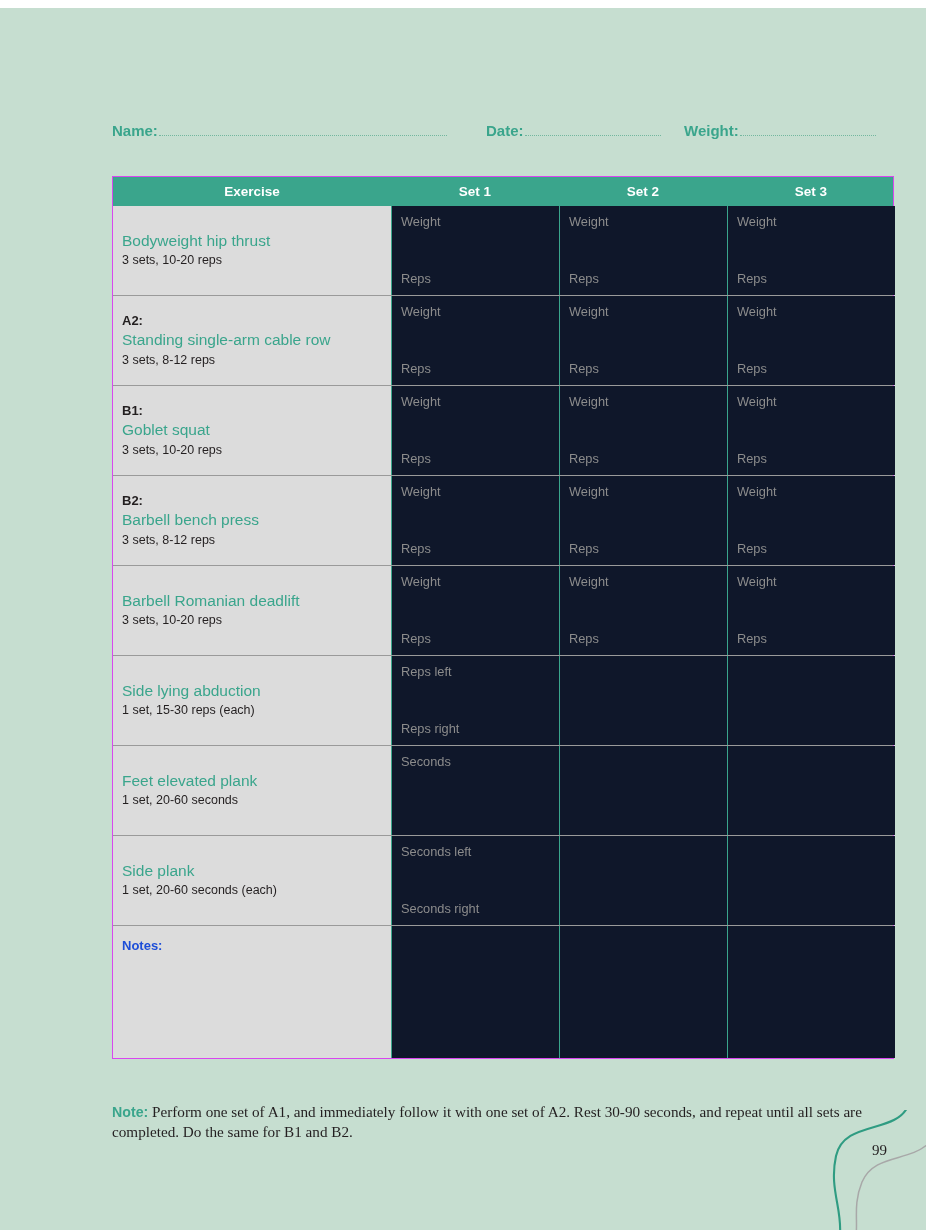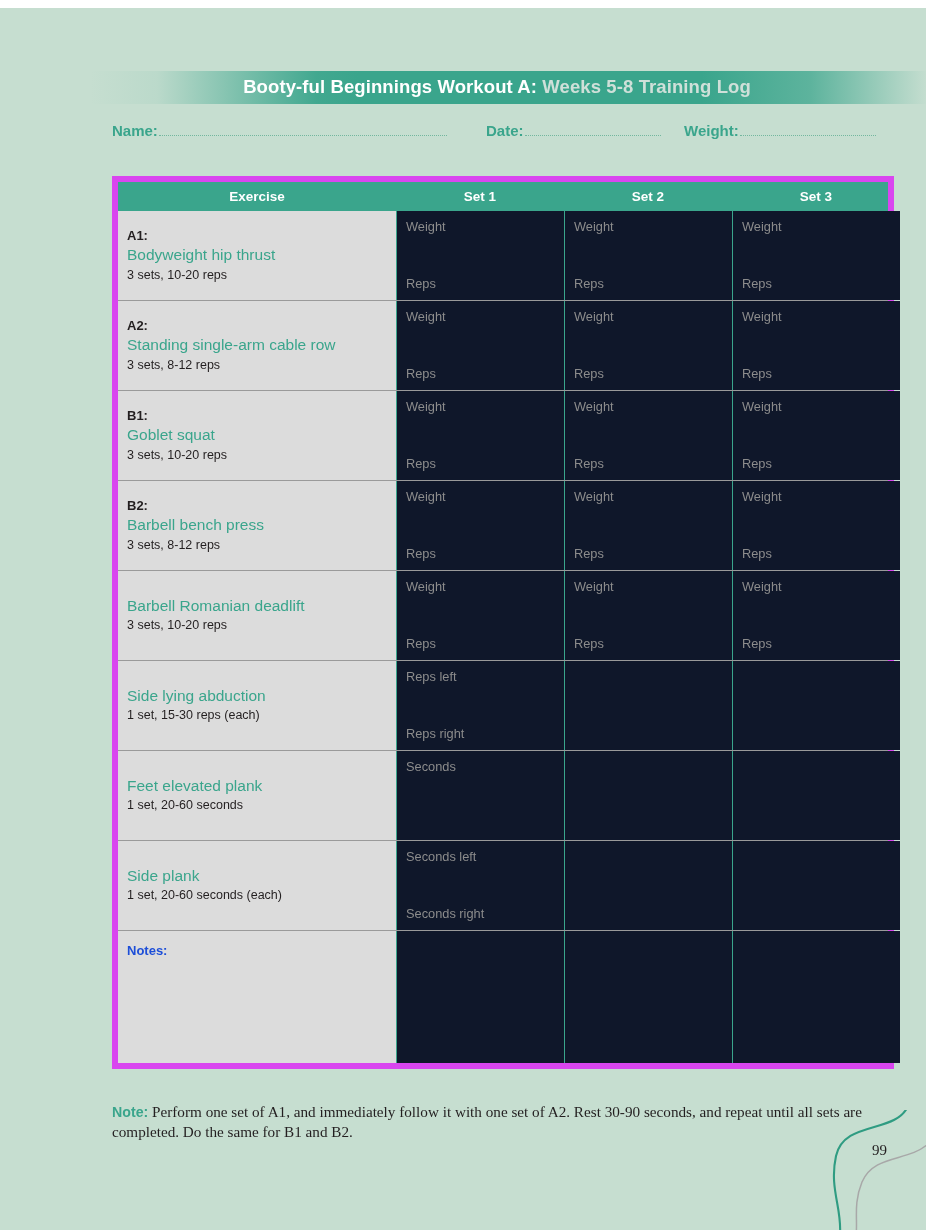--- a/index.html
+++ b/index.html
@@ -94,21 +94,21 @@
   .fld-date  .rule { width: 136px; }
   .fld-weight { left: 572px; }
   .fld-weight .rule { width: 136px; }
 
   
   .table {
     position: absolute;
     left: 112px;
     top: 168px;
     width: 782px;
-    border: 6px solid #d946ef;
+    border: 1px solid #d946ef;
     background: #ffffff;
   }
   .thead {
     display: flex;
     background: #3aa58c;
     height: 29px;
   }
   .th {
     display: flex;
     align-items: center;
@@ -220,23 +220,20 @@
     font-size: 15px;
     color: #231f20;
   }
 </style>
 </head>
 <body>
 
 <div class="page">
   <div class="paper">
 
-    <div class="banner">
-      <div class="banner-text"><span class="banner-bold">Booty-ful Beginnings</span><span class="banner-reg"> Workout A:</span><span class="banner-light"> Weeks 5-8 Training Log</span></div>
-    </div>
 
     <div class="formline">
       <div class="fld fld-name">
         <span class="fld-label">Name:</span>
         <span class="rule"></span>
       </div>
       <div class="fld fld-date">
         <span class="fld-label">Date:</span>
         <span class="rule"></span>
       </div>
@@ -249,21 +246,20 @@
     <div class="table">
       <div class="thead">
         <div class="th col-ex">Exercise</div>
         <div class="th col-set">Set 1</div>
         <div class="th col-set">Set 2</div>
         <div class="th col-set">Set 3</div>
       </div>
       <div id="tbody">
           <div class="trow r-pair">
             <div class="cell-ex">
-              <div class="ex-code">A1:</div>
               <div class="ex-name">Bodyweight hip thrust</div>
               <div class="ex-meta">3 sets, 10-20 reps</div>
             </div>
             <div class="cell-set">
               <div class="slot">Weight</div>
               <div class="slot bottom">Reps</div>
             </div>
             <div class="cell-set">
               <div class="slot">Weight</div>
               <div class="slot bottom">Reps</div>

